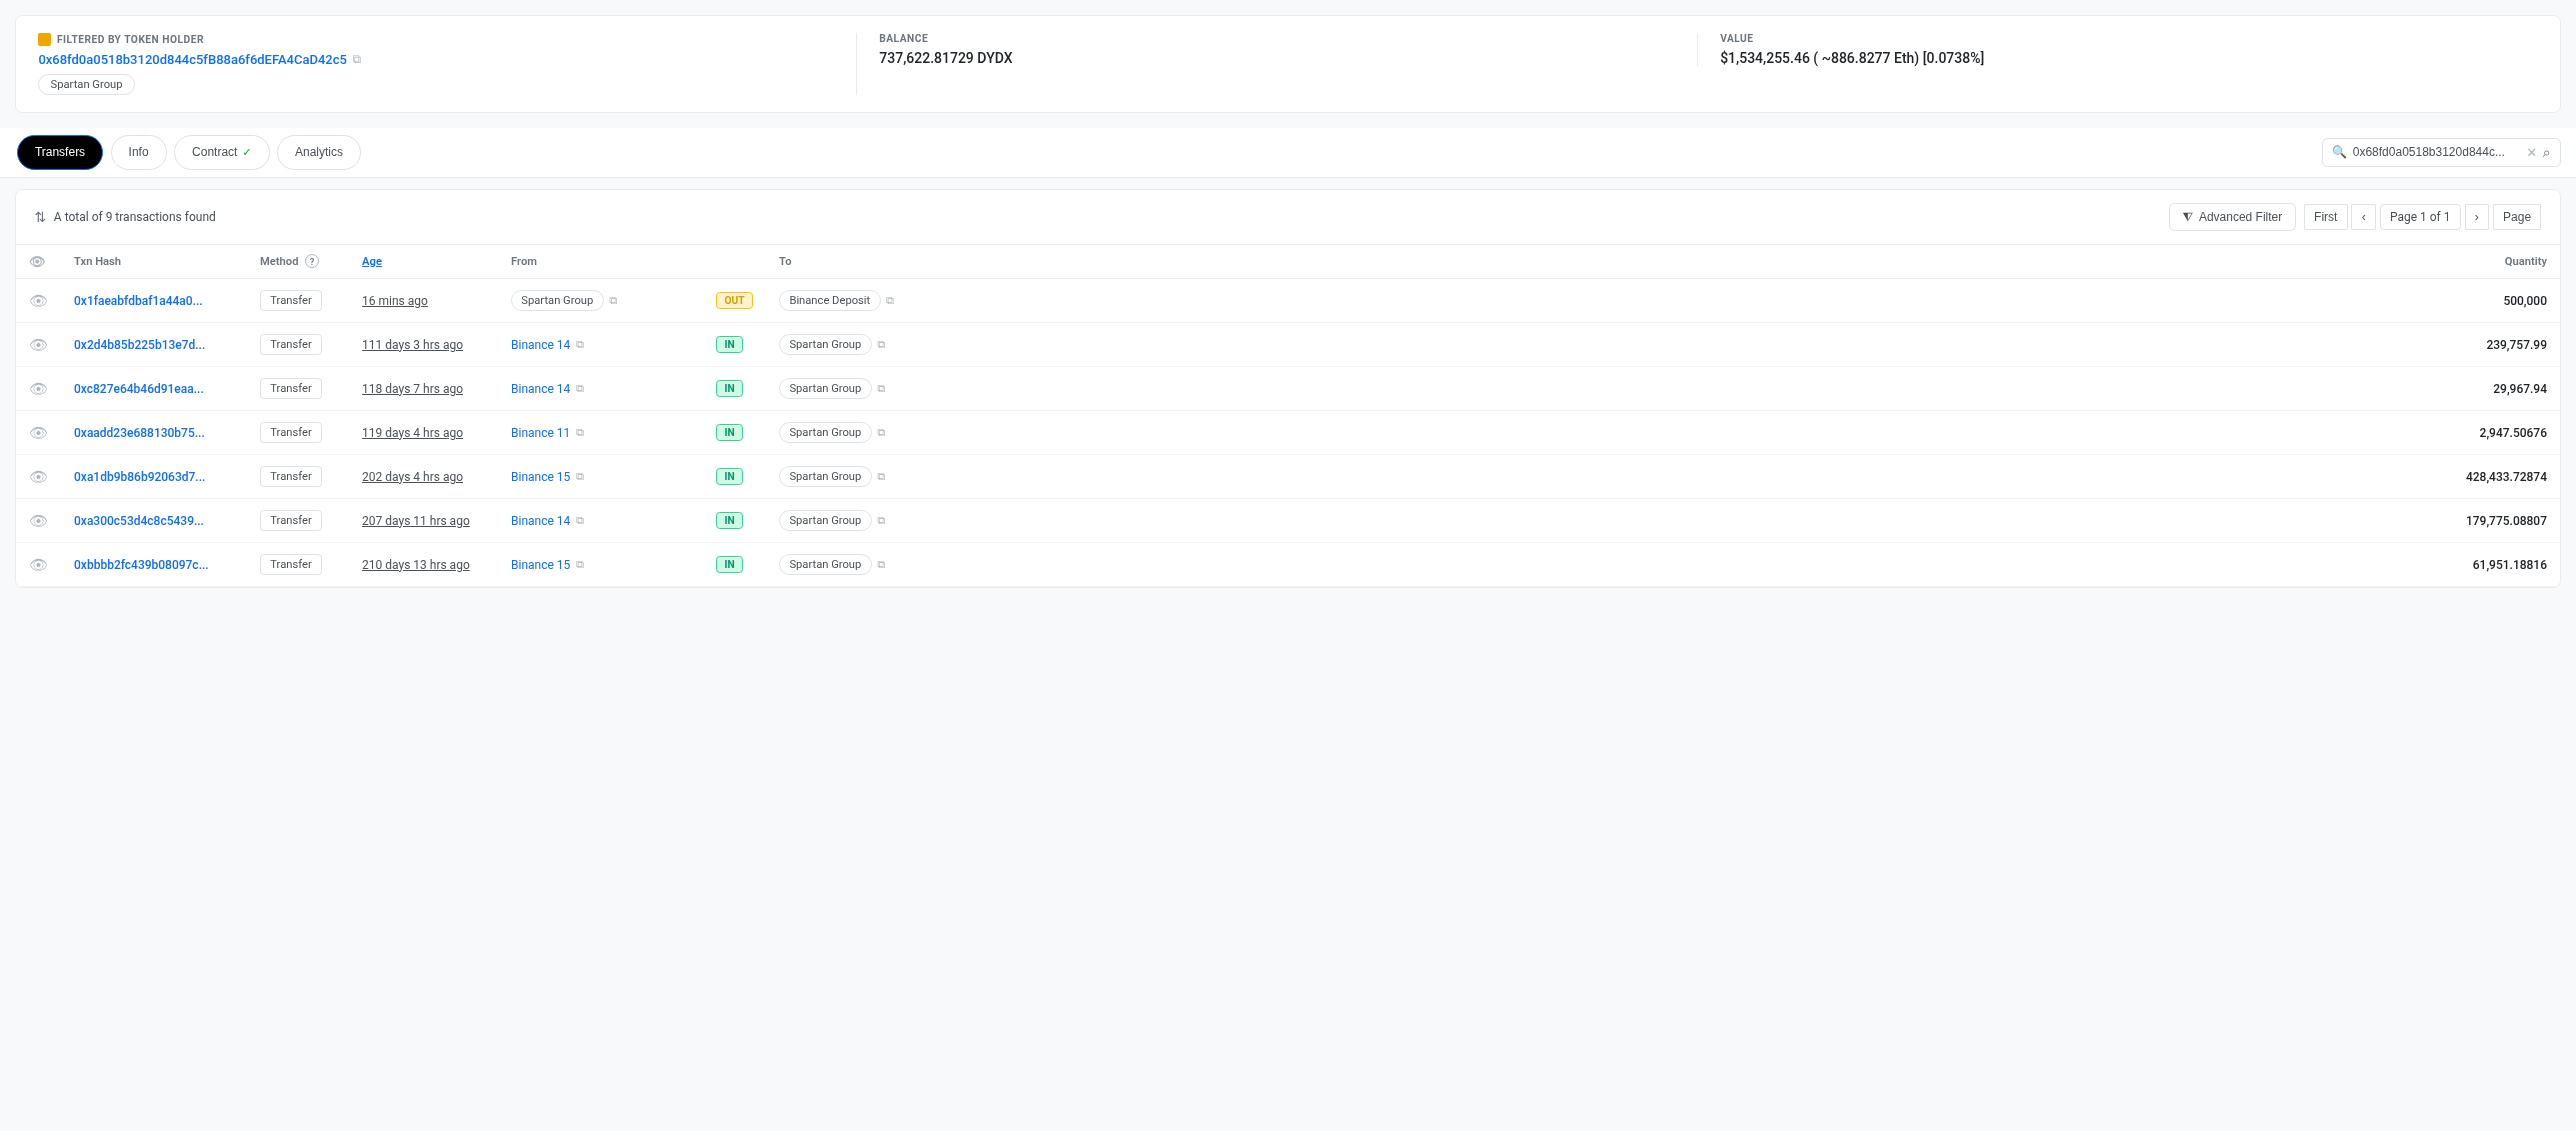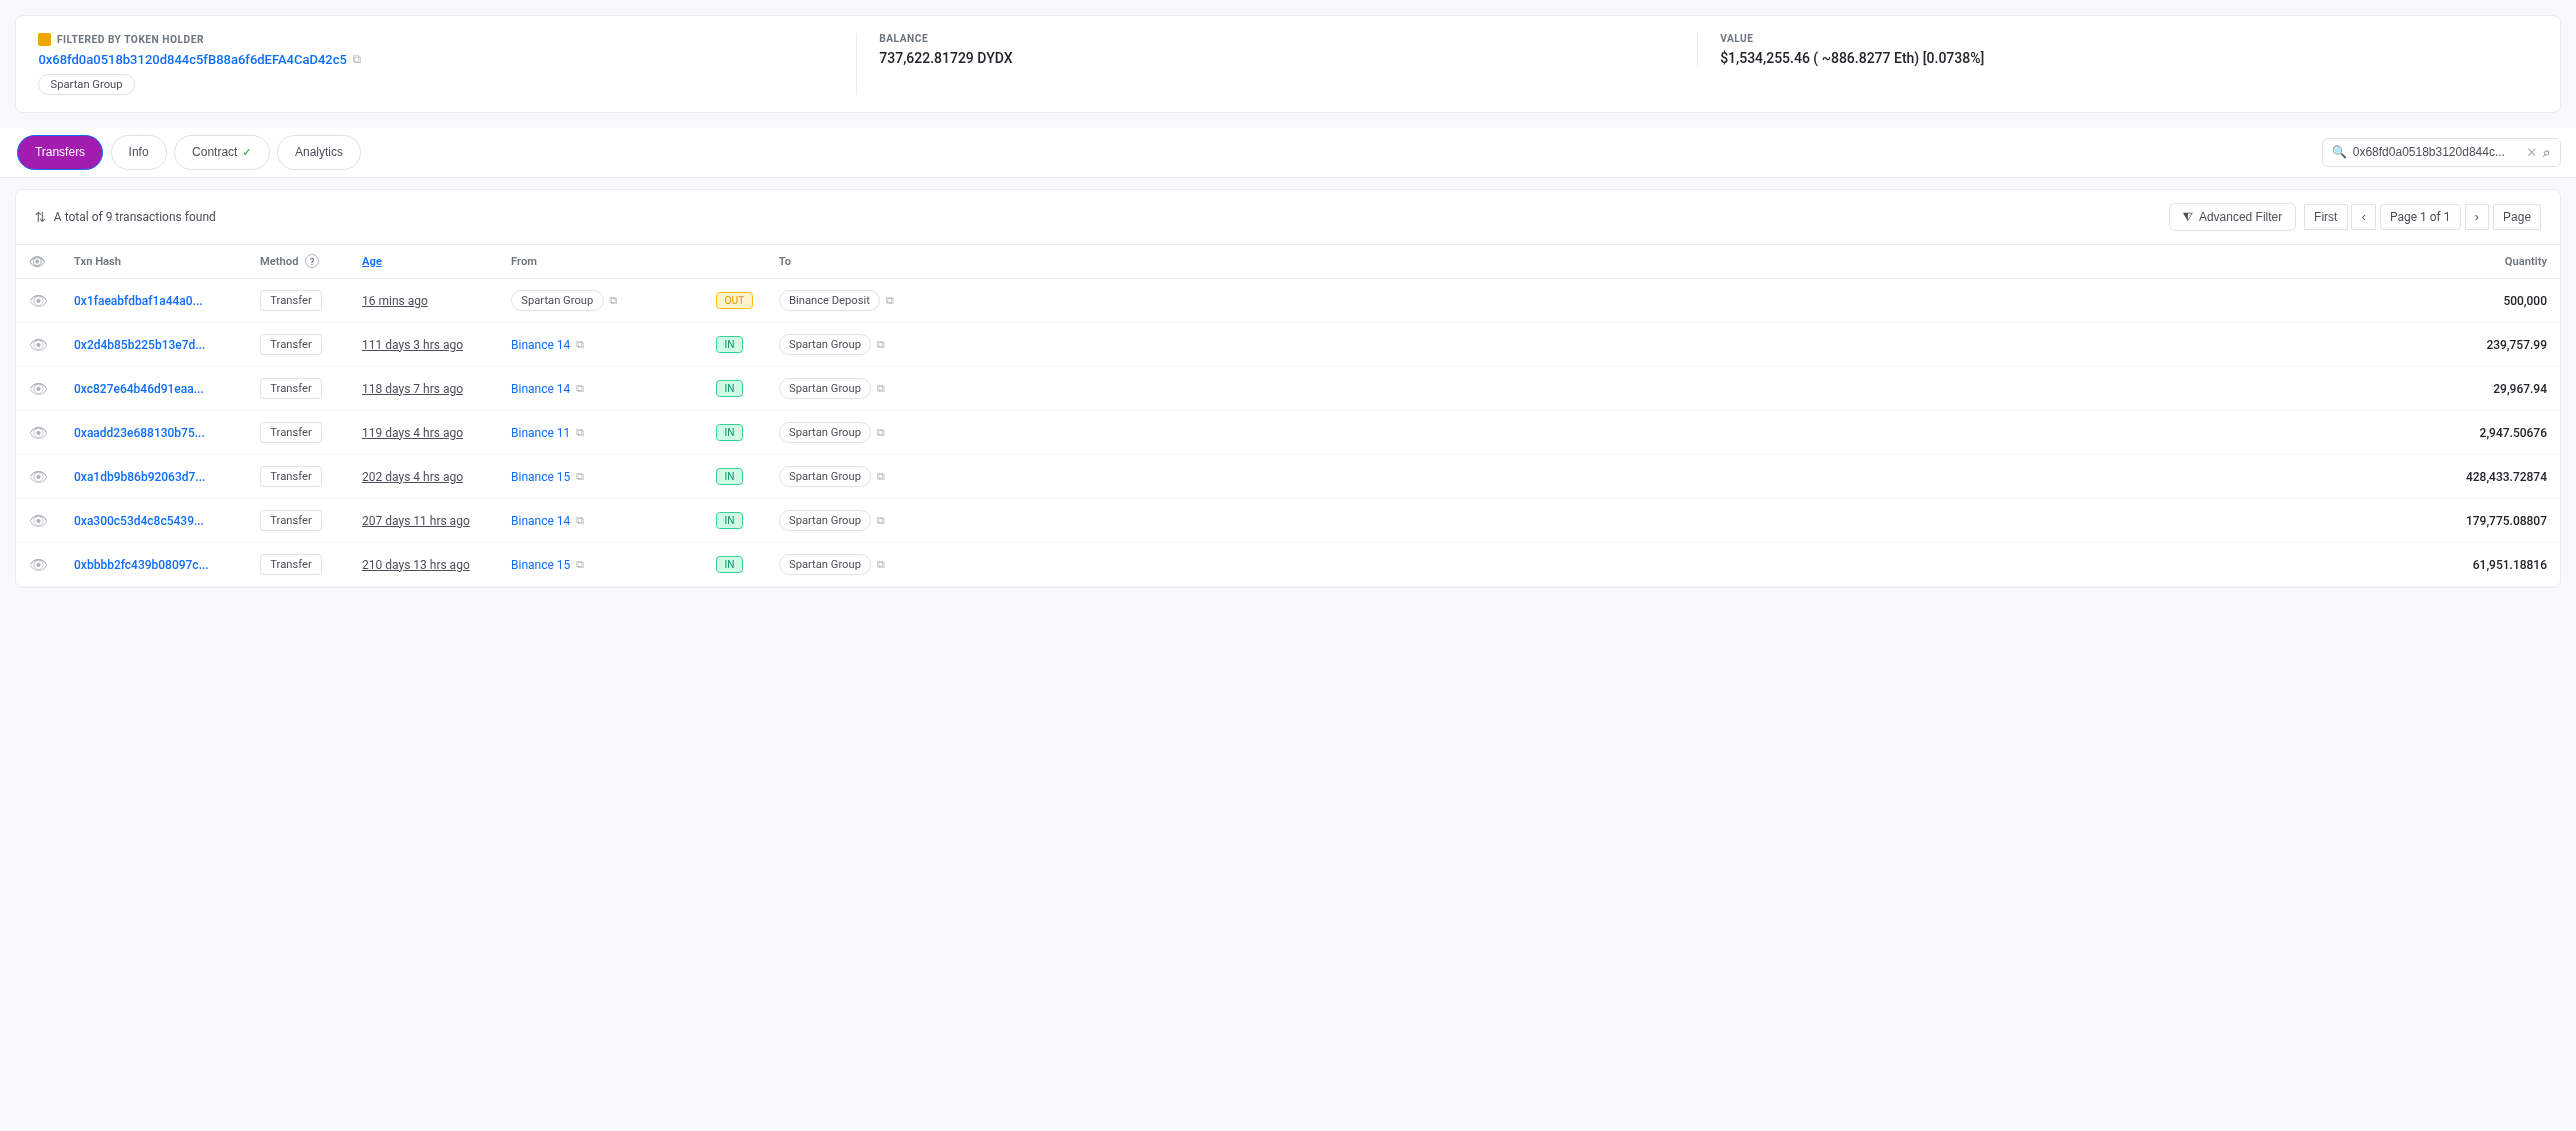--- a/index.html
+++ b/index.html
@@ -104,21 +104,21 @@
       cursor: pointer;
       font-size: 12px;
       font-weight: 500;
       color: #495057;
       margin: 7.5px 1.9px;
       display: flex;
       align-items: center;
       gap: 4.7px;
     }
     .tab-btn.active {
-      background: #a21caf;
+      background: #000000;
       color: #fff;
       border-color: #0d6efd;
       align-items: center;
     }
     .tab-check {
       color: #28a745;
       font-size: 11.2px;
     }
     .tab-spacer { flex: 1; }
     .search-box {
@@ -274,21 +274,21 @@
       padding: 2.8px 9.3px;
       font-size: 11.2px;
       color: #495057;
       display: inline-block;
       white-space: nowrap;
     }
     .direction-badge {
       border-radius: 3.7px;
       padding: 1.9px 7.5px;
       font-size: 10.2px;
-      font-weight: 400;
+      font-weight: 700;
       display: inline-block;
     }
     .direction-out {
       background: #fff3cd;
       color: #e09a00;
       border: 0.9px solid #ffc107;
     }
     .direction-in {
       background: #d1fae5;
       color: #059669;

